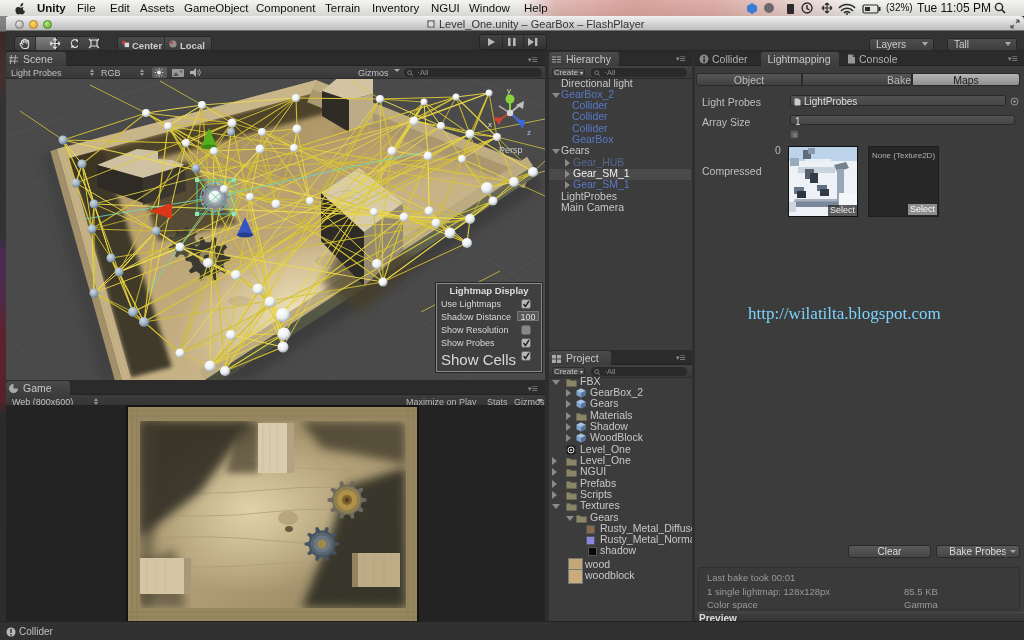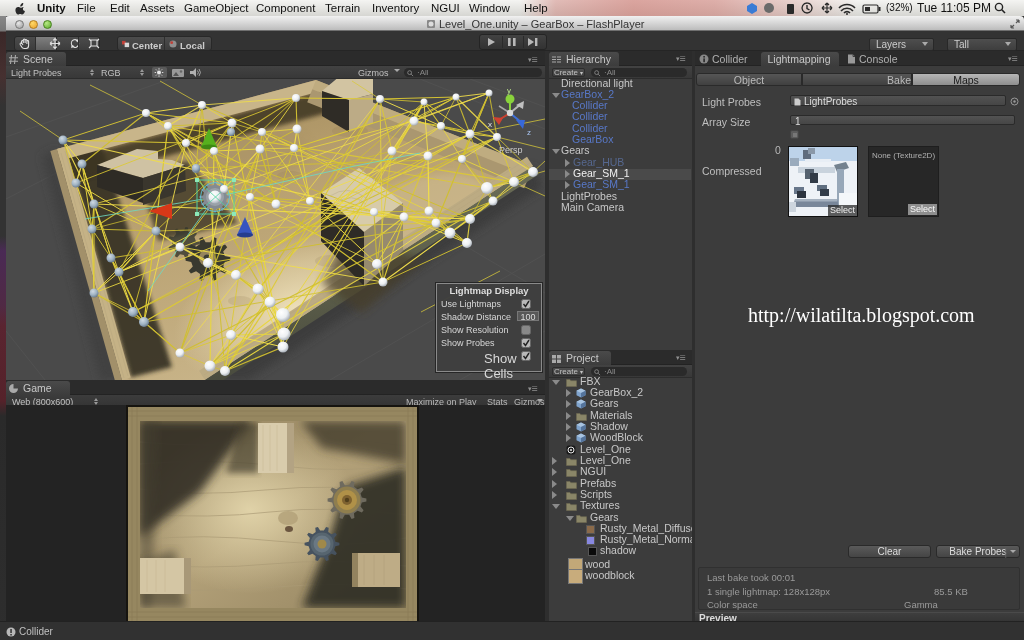--- a/index.html
+++ b/index.html
@@ -659,21 +659,21 @@
  <text x="499" y="152" font-size="9" fill="#cccccc" font-family="Liberation Sans">Persp</text>
 </g>
 </svg>
 
  <div class="abs" style="left:430px;top:232px;width:106px;height:89px;background:rgba(62,62,62,0.96);border:1px solid #8a8a8a;outline:1px solid #262626;">
   <div class="abs" style="left:0;top:1px;width:100%;text-align:center;font-size:9.5px;font-weight:bold;color:#dedede;">Lightmap Display</div>
   <div class="abs" style="left:4px;top:15px;font-size:9px;color:#d8d8d8;">Use Lightmaps</div>
   <div class="abs" style="left:4px;top:28px;font-size:9px;color:#d8d8d8;">Shadow Distance</div>
   <div class="abs" style="left:4px;top:41px;font-size:9px;color:#d8d8d8;">Show Resolution</div>
   <div class="abs" style="left:4px;top:54px;font-size:9px;color:#d8d8d8;">Show Probes</div>
-  <div class="abs" style="left:4px;top:67px;font-size:13px;color:#d8d8d8;margin-left:43px;">Show Cells</div>
+  <div class="abs" style="left:4px;top:67px;font-size:15px;color:#d8d8d8;">Show Cells</div>
   <svg class="abs" style="left:84px;top:15px;" width="10" height="10" viewBox="0 0 10 10">
           <rect x="0.5" y="0.5" width="9" height="9" rx="2" fill="#b8b8b8" stroke="#666"></rect>
           <path d="M2.5,5 l2,2.5 L8,2" stroke="#222" stroke-width="1.4" fill="none"></path>
         </svg>
   <div class="abs" style="left:80px;top:27px;width:22px;height:10px;background:#585858;border:1px solid #777;font-size:9px;color:#ddd;text-align:center;line-height:10px;">100</div>
   <svg class="abs" style="left:84px;top:41px;" width="10" height="10" viewBox="0 0 10 10">
           <rect x="0.5" y="0.5" width="9" height="9" rx="2" fill="#888" stroke="#666"></rect>
         </svg>
   <svg class="abs" style="left:84px;top:54px;" width="10" height="10" viewBox="0 0 10 10">
           <rect x="0.5" y="0.5" width="9" height="9" rx="2" fill="#b8b8b8" stroke="#666"></rect>
@@ -1017,32 +1017,32 @@
 </g>
 </svg>
         </div>
    <div class="abs" style="right:1px;bottom:1px;width:29px;height:11px;background:rgba(40,40,40,0.75);color:#eee;font-size:9px;text-align:center;line-height:11px;">Select</div>
  </div>
  <div class="abs" style="left:173px;top:95px;width:71px;height:71px;background:#272727;border:1px solid #1e1e1e;">
    <div class="abs" style="left:0;top:4px;width:100%;text-align:center;font-size:8px;color:#b0b0b0;">None (Texture2D)</div>
    <div class="abs" style="right:1px;bottom:1px;width:29px;height:11px;background:#8e8e8e;color:#f8f8f8;font-size:9px;text-align:center;line-height:11px;">Select</div>
  </div>
 
- <div class="abs" style="left:53px;top:253px;font-family:'Liberation Serif',serif;font-size:20px;color:#ffffff;">http://wilatilta.blogspot.com</div>
+ <div class="abs" style="left:53px;top:253px;font-family:'Liberation Serif',serif;font-size:17px;color:#7dd3fc;">http://wilatilta.blogspot.com</div>
 
  <div class="abs" style="left:153px;top:494px;width:83px;height:13px;background:linear-gradient(#5a5a5a,#454545);border:1px solid #2a2a2a;border-radius:3px;color:#ddd;font-size:10px;text-align:center;line-height:12px;">Clear</div>
  <div class="abs" style="left:241px;top:494px;width:84px;height:13px;background:linear-gradient(#5a5a5a,#454545);border:1px solid #2a2a2a;border-radius:3px;color:#ddd;font-size:10px;text-align:center;line-height:12px;">Bake Probes
    <span style="position:absolute;right:3px;top:4px;width:0;height:0;border-left:3px solid transparent;border-right:3px solid transparent;border-top:3.5px solid #aaa;"></span>
    <span style="position:absolute;right:12px;top:1px;color:#666;">|</span>
  </div>
 
  <div class="abs" style="left:3px;top:516px;width:322px;height:43px;background:#3a3a3a;border:1px solid #303030;border-radius:2px;">
   <div class="abs" style="left:8px;top:4px;font-size:9.5px;color:#9a9a9a;">Last bake took 00:01</div>
   <div class="abs" style="left:8px;top:18px;font-size:9.5px;color:#9a9a9a;">1 single lightmap: 128x128px</div>
-  <div class="abs" style="left:205px;top:18px;font-size:9.5px;color:#9a9a9a;margin-left:30px;">85.5 KB</div>
+  <div class="abs" style="left:205px;top:18px;font-size:9.5px;color:#9a9a9a;">85.5 KB</div>
   <div class="abs" style="left:8px;top:31px;font-size:9.5px;color:#9a9a9a;">Color space</div>
   <div class="abs" style="left:205px;top:31px;font-size:9.5px;color:#9a9a9a;">Gamma</div>
  </div>
  <div class="abs" style="left:0;top:561px;width:329px;height:12px;background:linear-gradient(#3e3e3e,#333);border-top:1px solid #4a4a4a;border-bottom:1px solid #262626;">
   <span class="abs" style="left:4px;top:0px;font-size:10px;font-weight:bold;color:#dcdcdc;">Preview</span>
  </div>
 </div>
 
 <div class="abs" style="left:545px;top:51px;width:4px;height:570px;background:#2e2e2e;"></div>
 <div class="abs" style="left:692px;top:51px;width:3px;height:570px;background:#2e2e2e;"></div>

